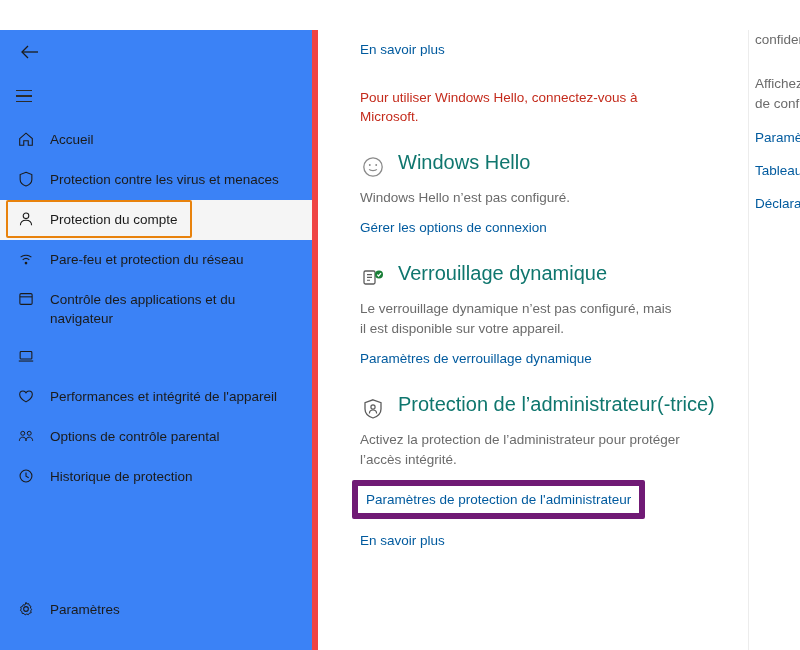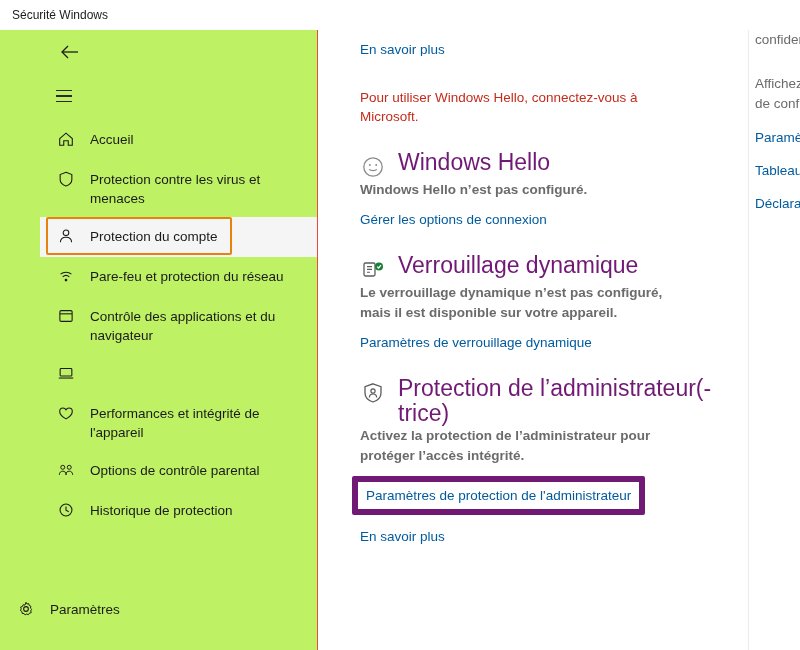--- a/index.html
+++ b/index.html
@@ -23,23 +23,22 @@
     background: #ffffff;
   }
   .titlebar .title {
     font-size: 12px; color: #1b1b1b;
     margin-left: 12px;
   }
   
   .sidebar {
     position: absolute; top: 30px; left: 0;
     width: 318px; height: 620px;
-    background: #bef264;
-    border-right: 1px solid #ef4444;
-    padding-left: 40px;
+    background: #3b82f6;
+    border-right: 6px solid #ef4444;
   }
   .backrow {
     height: 44px; display: flex; align-items: center;
     padding-left: 16px;
   }
   .back-arrow {
     width: 28px; height: 28px;
     display: flex; align-items: center; justify-content: center;
     font-size: 16px; color: #1b1b1b;
   }
@@ -102,26 +101,26 @@
   .section { margin-top: 24px; }
   .sec-head {
     display: flex; align-items: flex-start; gap: 12px;
   }
   .sec-ico {
     width: 26px; height: 26px; flex: 0 0 26px;
     display: flex; align-items: center; justify-content: center;
     color: #5c5c5c; margin-top: 4px;
   }
   .sec-title {
-    font-size: 23px; color: #701a75; line-height: 25px;
+    font-size: 20px; color: #0f766e; line-height: 25px;
     font-weight: 400;
   }
   .sec-body {
     font-size: 13.5px; color: #6b6b6b; line-height: 20px;
-    max-width: 320px; font-weight: bold;
+    margin-top: 8px; max-width: 320px;
   }
   .sec-link {
     display: inline-block;
     font-size: 13.5px; color: #005a9e; line-height: 19px;
     margin-top: 10px; text-decoration: none;
   }
   .sec-link.boxed {
     border: 6px solid #701a75; padding: 4px 8px; margin-left: -8px;
     border-radius: 2px;
   }
@@ -143,23 +142,20 @@
     font-size: 13.5px; color: #005a9e; line-height: 19px;
     padding-left: 6px; white-space: nowrap; margin-top: 14px;
   }
   .clip-top { height: 14px; overflow: hidden; }
 </style>
 </head>
 <body>
 
 <div id="app">
 
-  <div class="titlebar">
-    <span class="title">Sécurité Windows</span>
-  </div>
 
   <div class="sidebar">
 
     <div class="backrow">
       <div class="back-arrow">
         <svg width="18" height="14" viewBox="0 0 18 14" aria-hidden="true">
           <path d="M7 1 L1 7 L7 13" fill="none" stroke="#1b1b1b" stroke-width="1.3"></path>
           <path d="M1 7 H17" fill="none" stroke="#1b1b1b" stroke-width="1.3"></path>
         </svg>
       </div>

